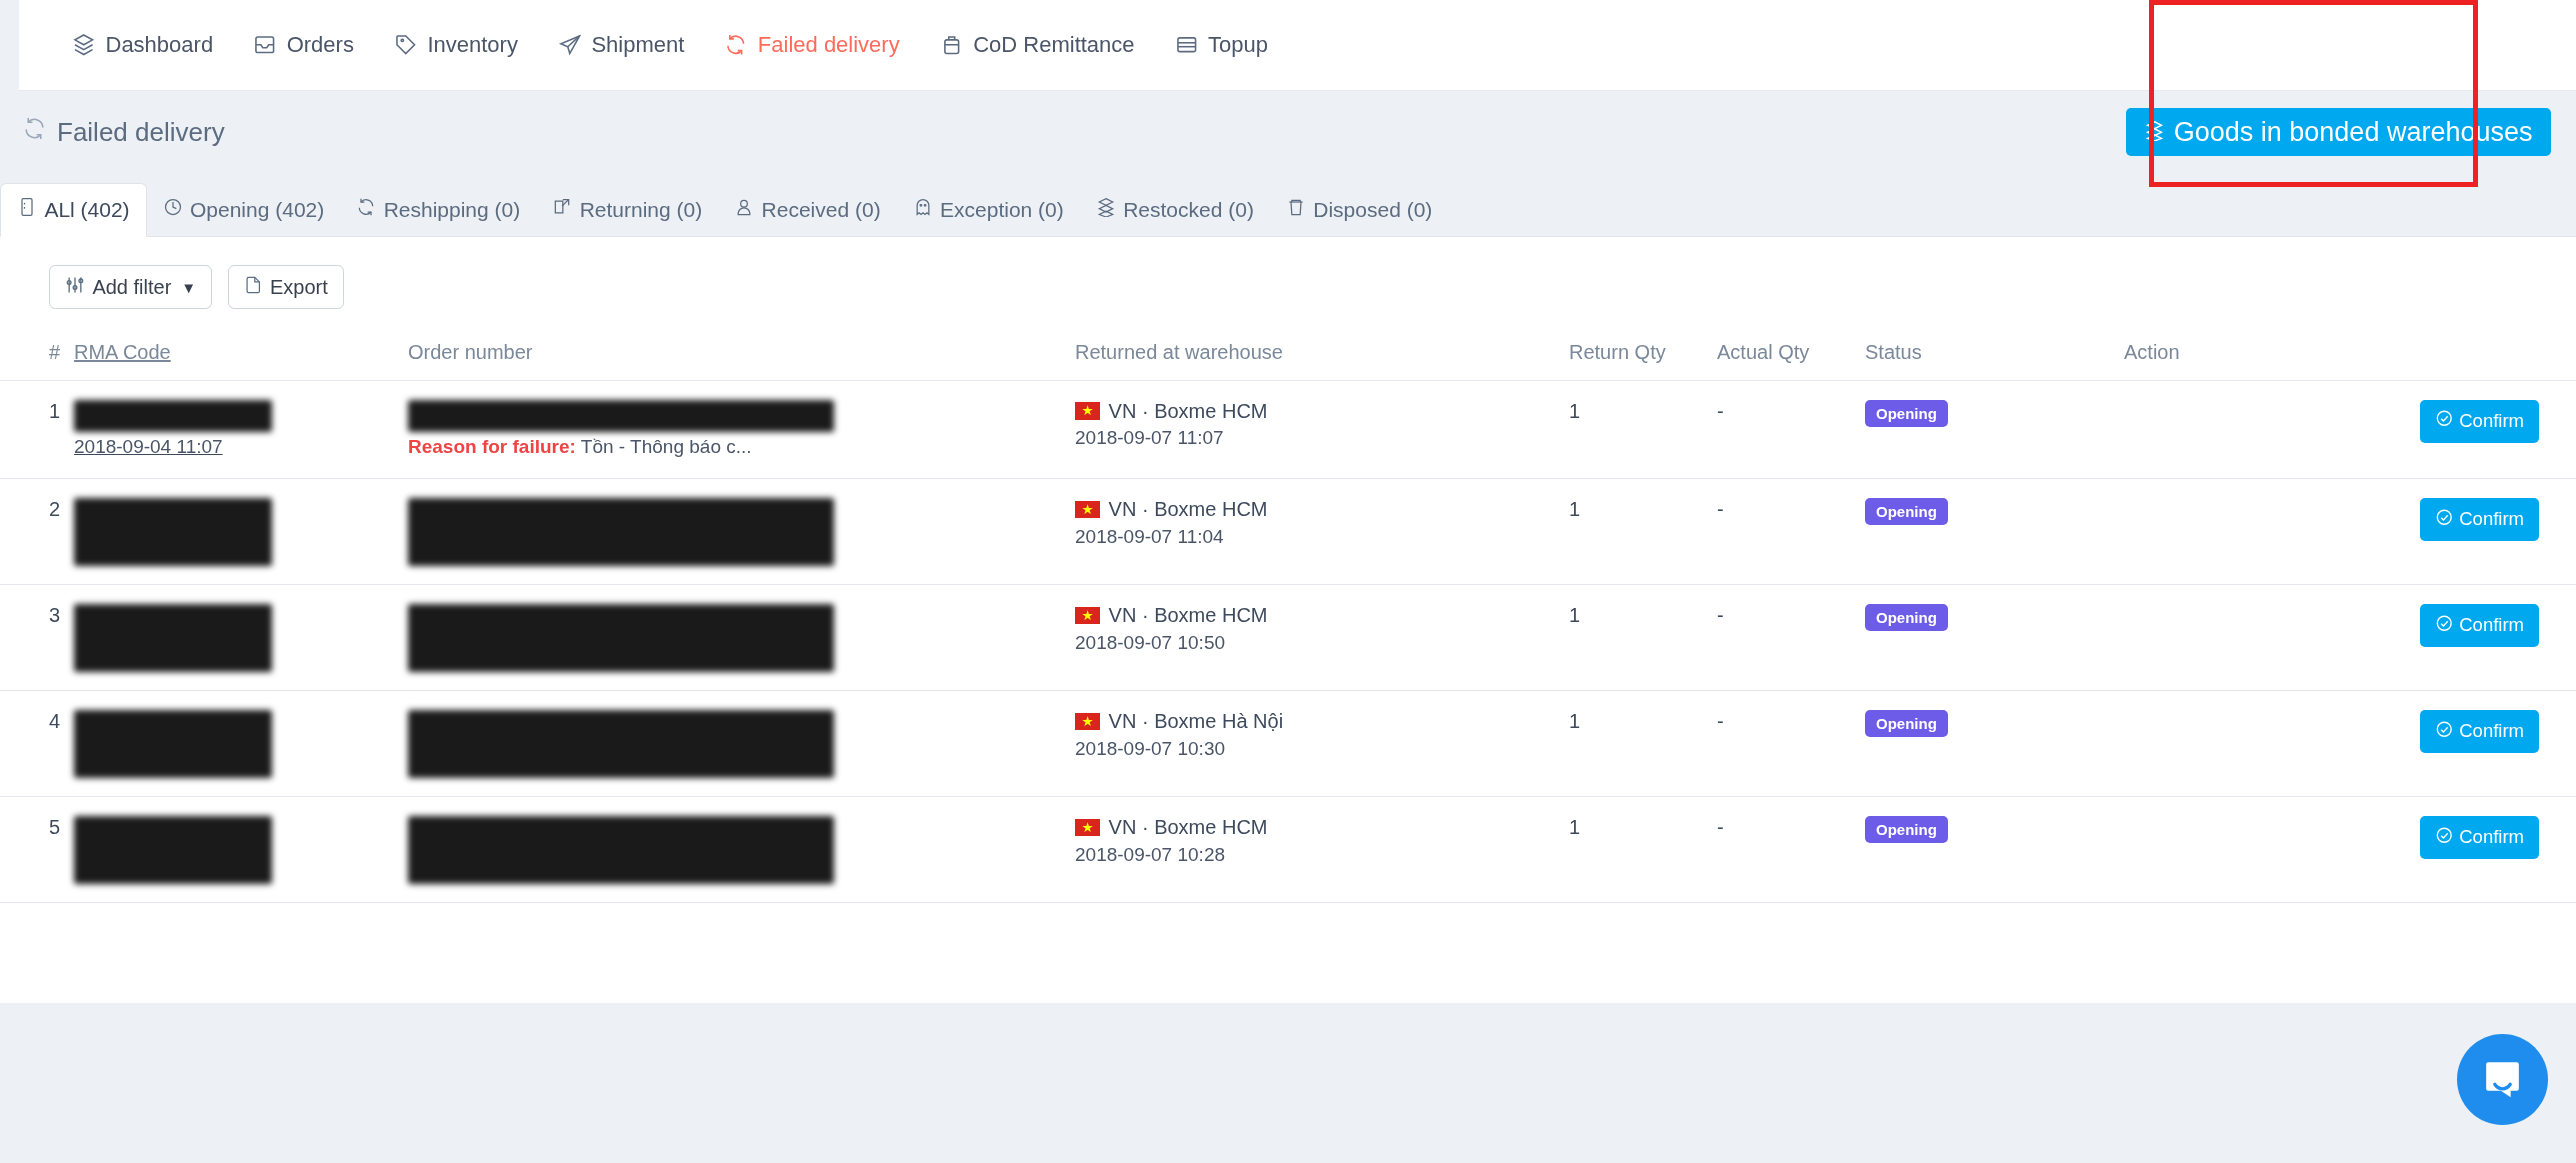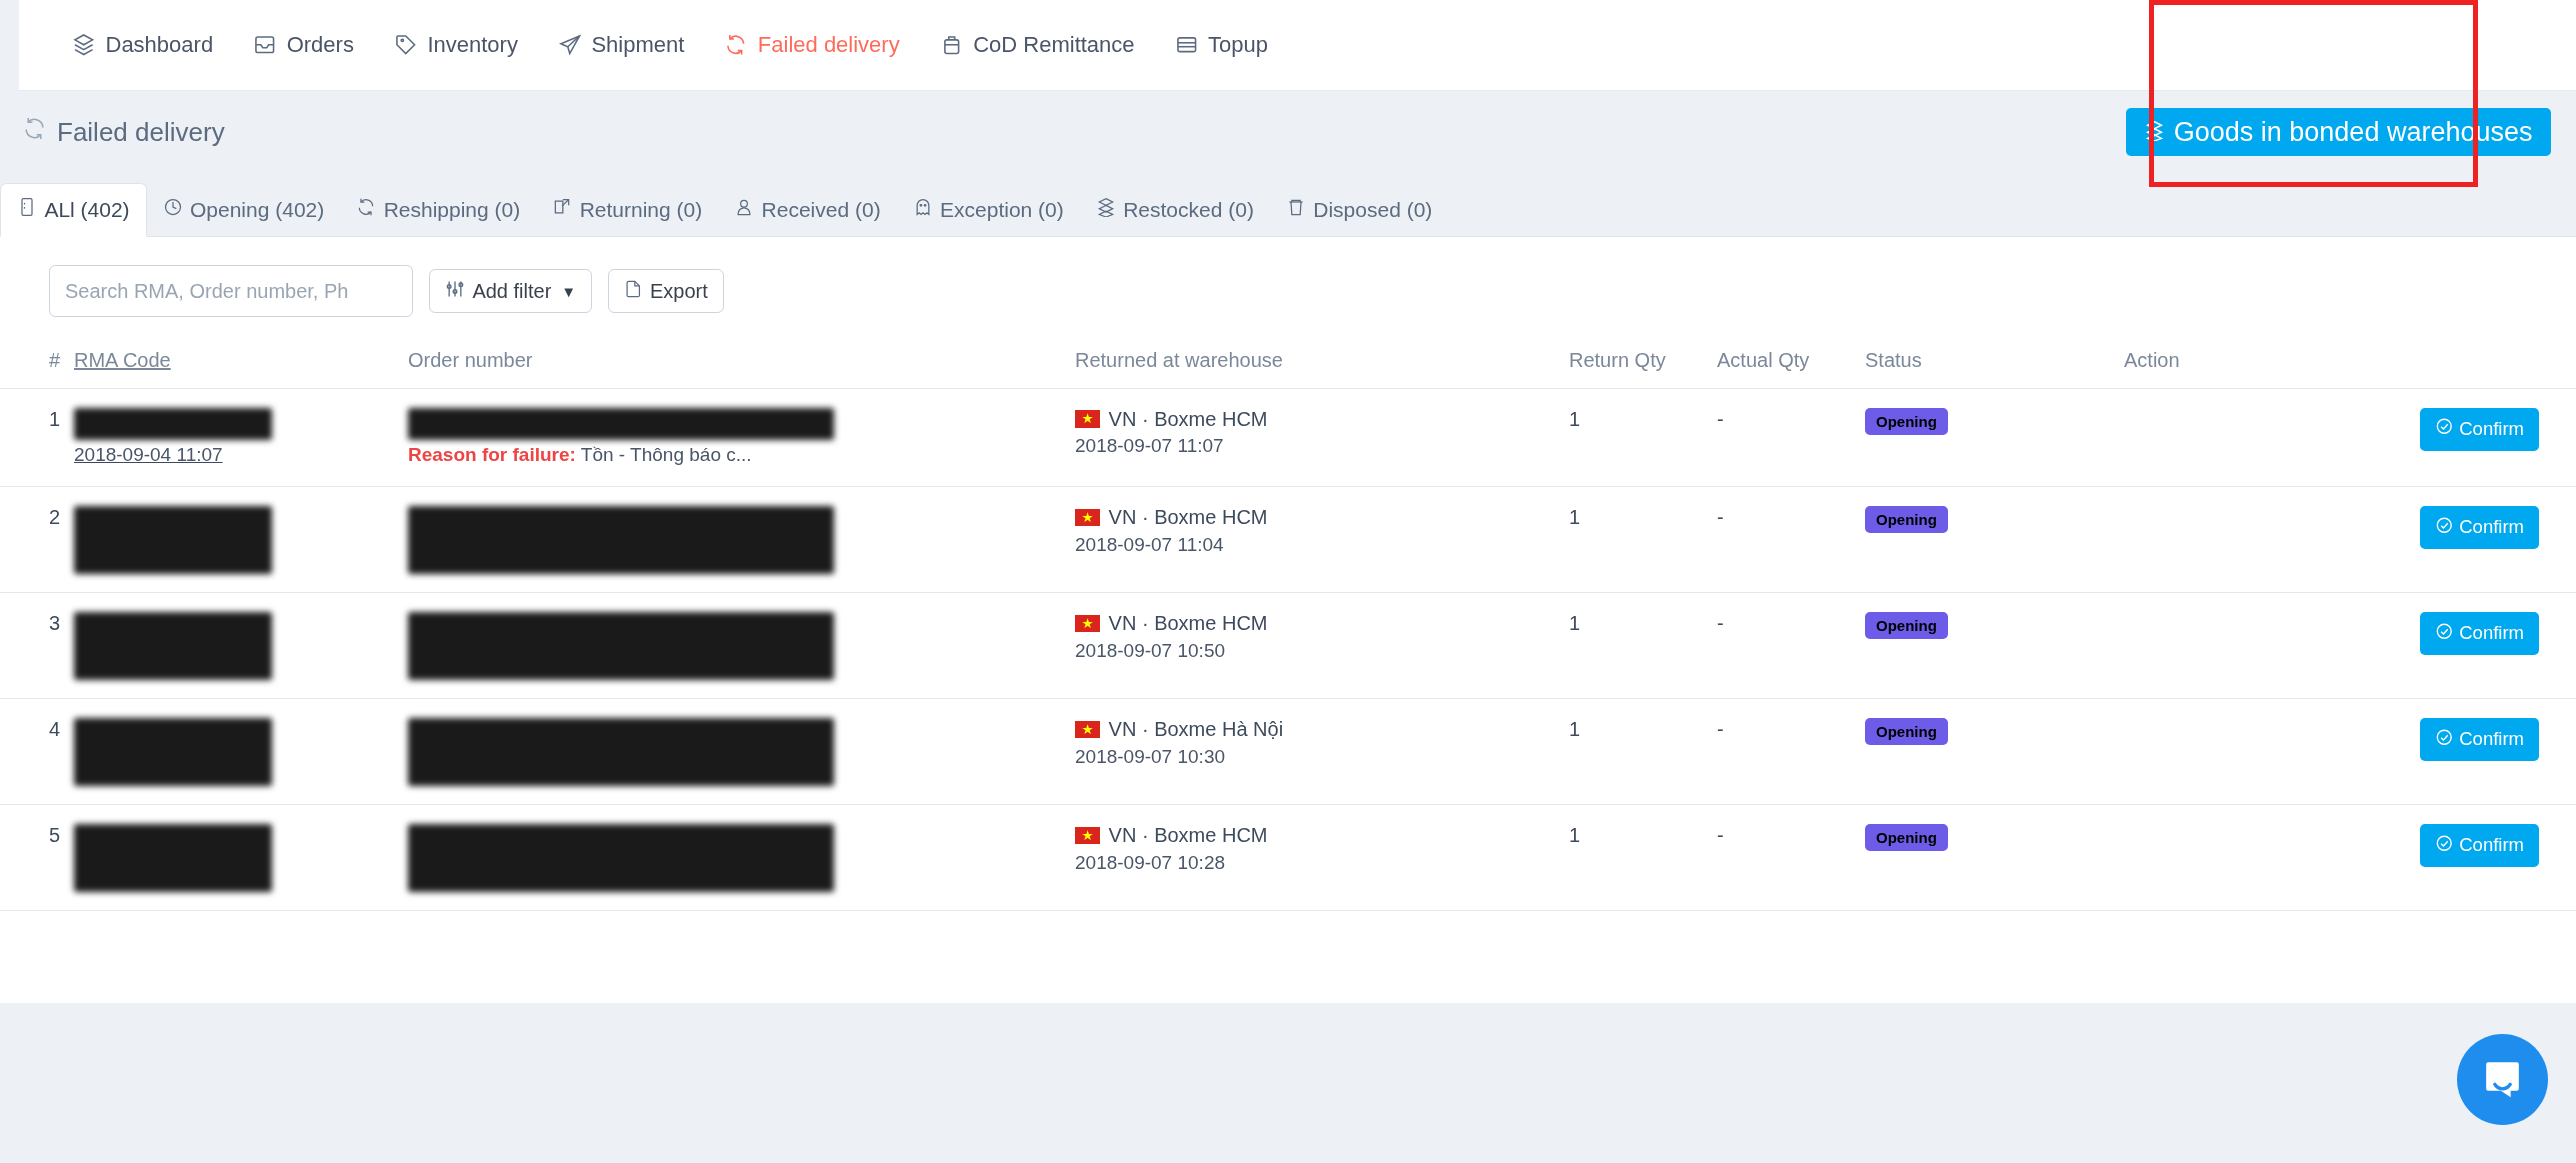--- a/index.html
+++ b/index.html
@@ -174,21 +174,21 @@
   .flag {
     width: 25px; height: 17.3px; background: #da251d;
     display: inline-flex; align-items: center; justify-content: center;
     flex: none;
   }
   .flag span { color: #ffff00; font-size: 13.6px; line-height: 1; }
 
   .badge {
     display: inline-block;
     background: #6c5ce7;
-    color: #000000;
+    color: #ffffff;
     font-size: 15px;
     padding: 5px 11px;
     border-radius: 5px;
     font-weight: 700;
   }
   .btn-confirm {
     background: #00a8ef; color: #fff; border: none;
     border-radius: 5px; height: 43px; padding: 0 15px;
     font-size: 18.5px; display: inline-flex; align-items: center; gap: 6.2px;
     font-family: "Liberation Sans", sans-serif; cursor: pointer;
@@ -379,21 +379,20 @@
           <path d="M7 6V4h10v2"></path>
           <path d="M6 6l1 15h10l1-15"></path>
         </svg></span>
       <span>Disposed (0)</span>
     </div>
   </div>
 
 <div class="card">
 
   <div class="toolbar">
-    <input class="search-input" placeholder="Search RMA, Order number, Ph" style="">
     <button class="tb-btn">
       <span>
         <svg width="20" height="20" viewBox="0 0 24 24">
             <line x1="5" y1="3" x2="5" y2="21"></line>
             <line x1="12" y1="3" x2="12" y2="21"></line>
             <line x1="19" y1="3" x2="19" y2="21"></line>
             <circle cx="5" cy="9" r="2.2"></circle>
             <circle cx="12" cy="15" r="2.2"></circle>
             <circle cx="19" cy="7" r="2.2"></circle>
           </svg>

